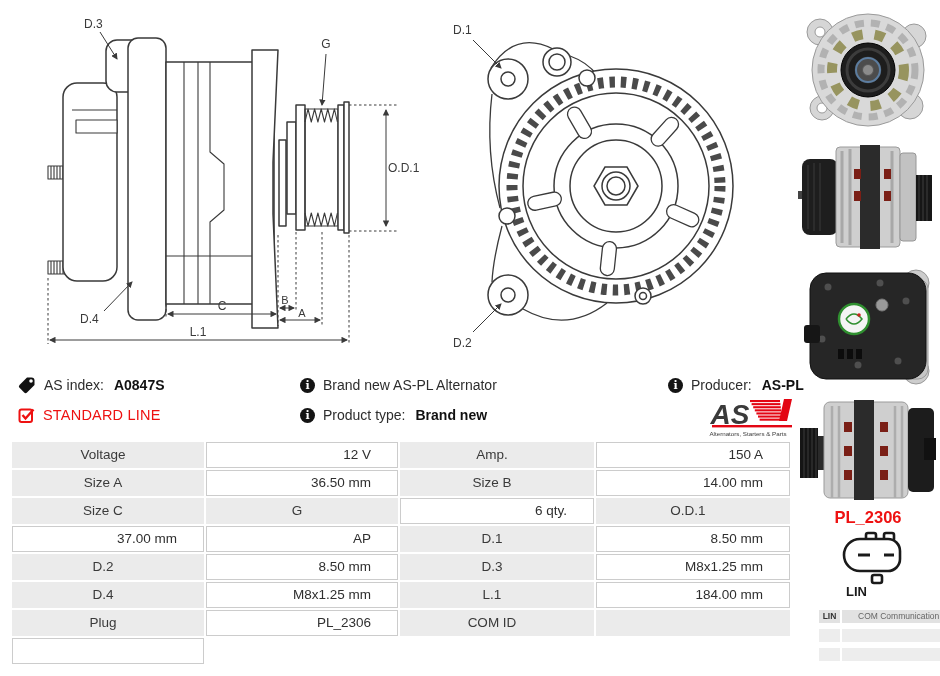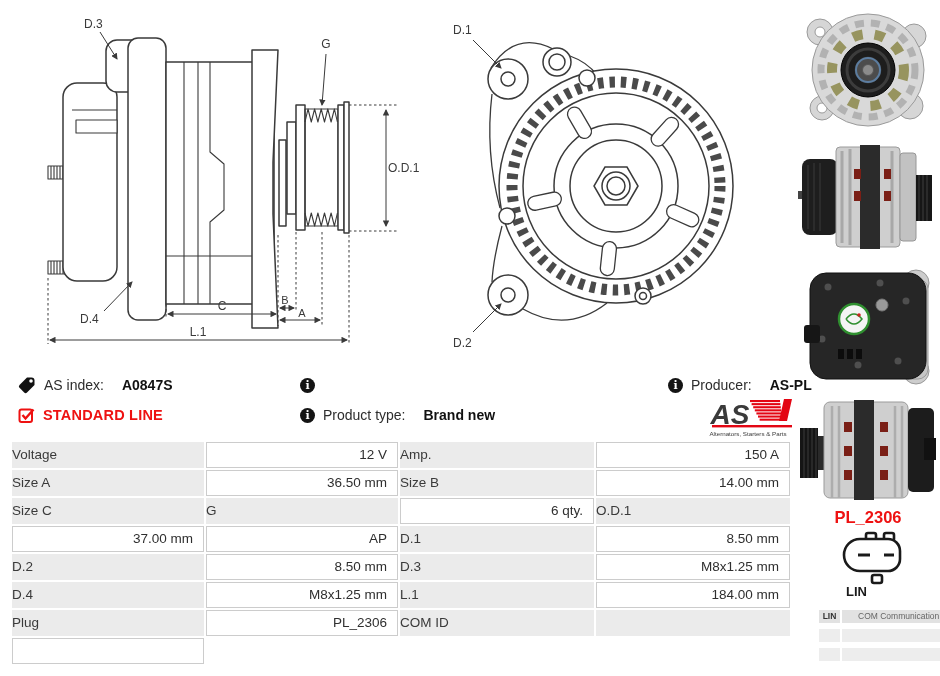--- a/index.html
+++ b/index.html
@@ -2,30 +2,30 @@
 <html><head>
 <meta charset="utf-8">
 <style>
   html,body{margin:0;padding:0}
   body{width:940px;height:676px;position:relative;background:#fff;overflow:hidden;
        font-family:"Liberation Sans",sans-serif;color:#2d2d2d;}
   .abs{position:absolute}
   svg text{font-family:"Liberation Sans",sans-serif;fill:#3a3a3a}
   .dim-text{font-size:12px}
   .igroup{position:absolute;display:flex;align-items:center;gap:8px;font-size:14px;height:18px;white-space:nowrap}
-  .igroup b{color:#111;margin-left:10px}
+  .igroup b{color:#111;margin-left:2px}
   .iico{width:15px;height:15px;border-radius:50%;background:#141414;color:#fff;
         font-family:"DejaVu Serif",serif;font-weight:bold;font-size:11px;line-height:15px;
         display:inline-flex;align-items:center;justify-content:center;flex:0 0 auto}
-  .redline{color:#ee1111;font-weight:bold;font-size:14.5px;letter-spacing:.2px}
+  .redline{color:#ee1111;font-weight:normal;font-size:14.5px;letter-spacing:.2px}
   .spec-table{position:absolute;left:12px;top:442px;width:778px;display:grid;
               grid-template-columns:192px 192px 194px 194px;grid-auto-rows:26px;gap:2px}
-  .t-l{background:#ebebeb;text-align:left;padding-right:10px;font-size:13.5px;color:#3a3a3a;line-height:26px}
+  .t-l{background:#ebebeb;text-align:center;padding-right:10px;font-size:13.5px;color:#3a3a3a;line-height:26px}
   .t-v{background:#fff;border:1px solid #ccc;box-sizing:border-box;text-align:right;
-       padding-right:10px;font-size:13.5px;color:#2f2f2f;line-height:24px}
+       padding-right:26px;font-size:13.5px;color:#2f2f2f;line-height:24px}
   .plug-name{position:absolute;left:798px;top:508px;width:140px;text-align:center;
              color:#ee1111;font-weight:bold;font-size:16.5px}
   .lin-label{position:absolute;left:846px;top:584px;font-weight:bold;font-size:13px;color:#1a1a1a}
   .comm-table{position:absolute;left:819px;top:610px;display:grid;grid-template-columns:21px 98px;
               grid-auto-rows:13px;column-gap:2px;row-gap:6px;font-size:8.5px}
   .c-k{background:#e2e2e2;font-weight:bold;color:#333;text-align:center;line-height:13px}
   .c-v{background:#e2e2e2;color:#666;padding-left:16px;line-height:13px}
   .c-empty{background:#ededed}
 </style>
 </head>
@@ -208,20 +208,21 @@
   <svg width="18" height="18" viewBox="0 0 18 18">
     <path d="M1.5,9 L9,1.5 H13.5 A3,3 0 0 1 16.5,4.5 V9 L9,16.5 A2,2 0 0 1 6.2,16.5 L1.5,11.8 A2,2 0 0 1 1.5,9 Z" fill="#111"></path>
     <circle cx="13" cy="5" r="1.8" fill="#fff"></circle>
   </svg>
   <span>AS index:</span>
     <b>A0847S</b>
 </div>
 
 <div class="igroup" style="left:300px;top:376px">
   <span class="iico">i</span>
+  <span>Brand new AS-PL Alternator</span>
 </div>
 
 <div class="igroup" style="left:668px;top:376px">
   <span class="iico">i</span>
   <span>Producer:</span>
     <b>AS-PL</b>
 </div>
 
 <div class="igroup" style="left:18px;top:406px">
   <svg width="17" height="16" viewBox="0 0 17 16">

